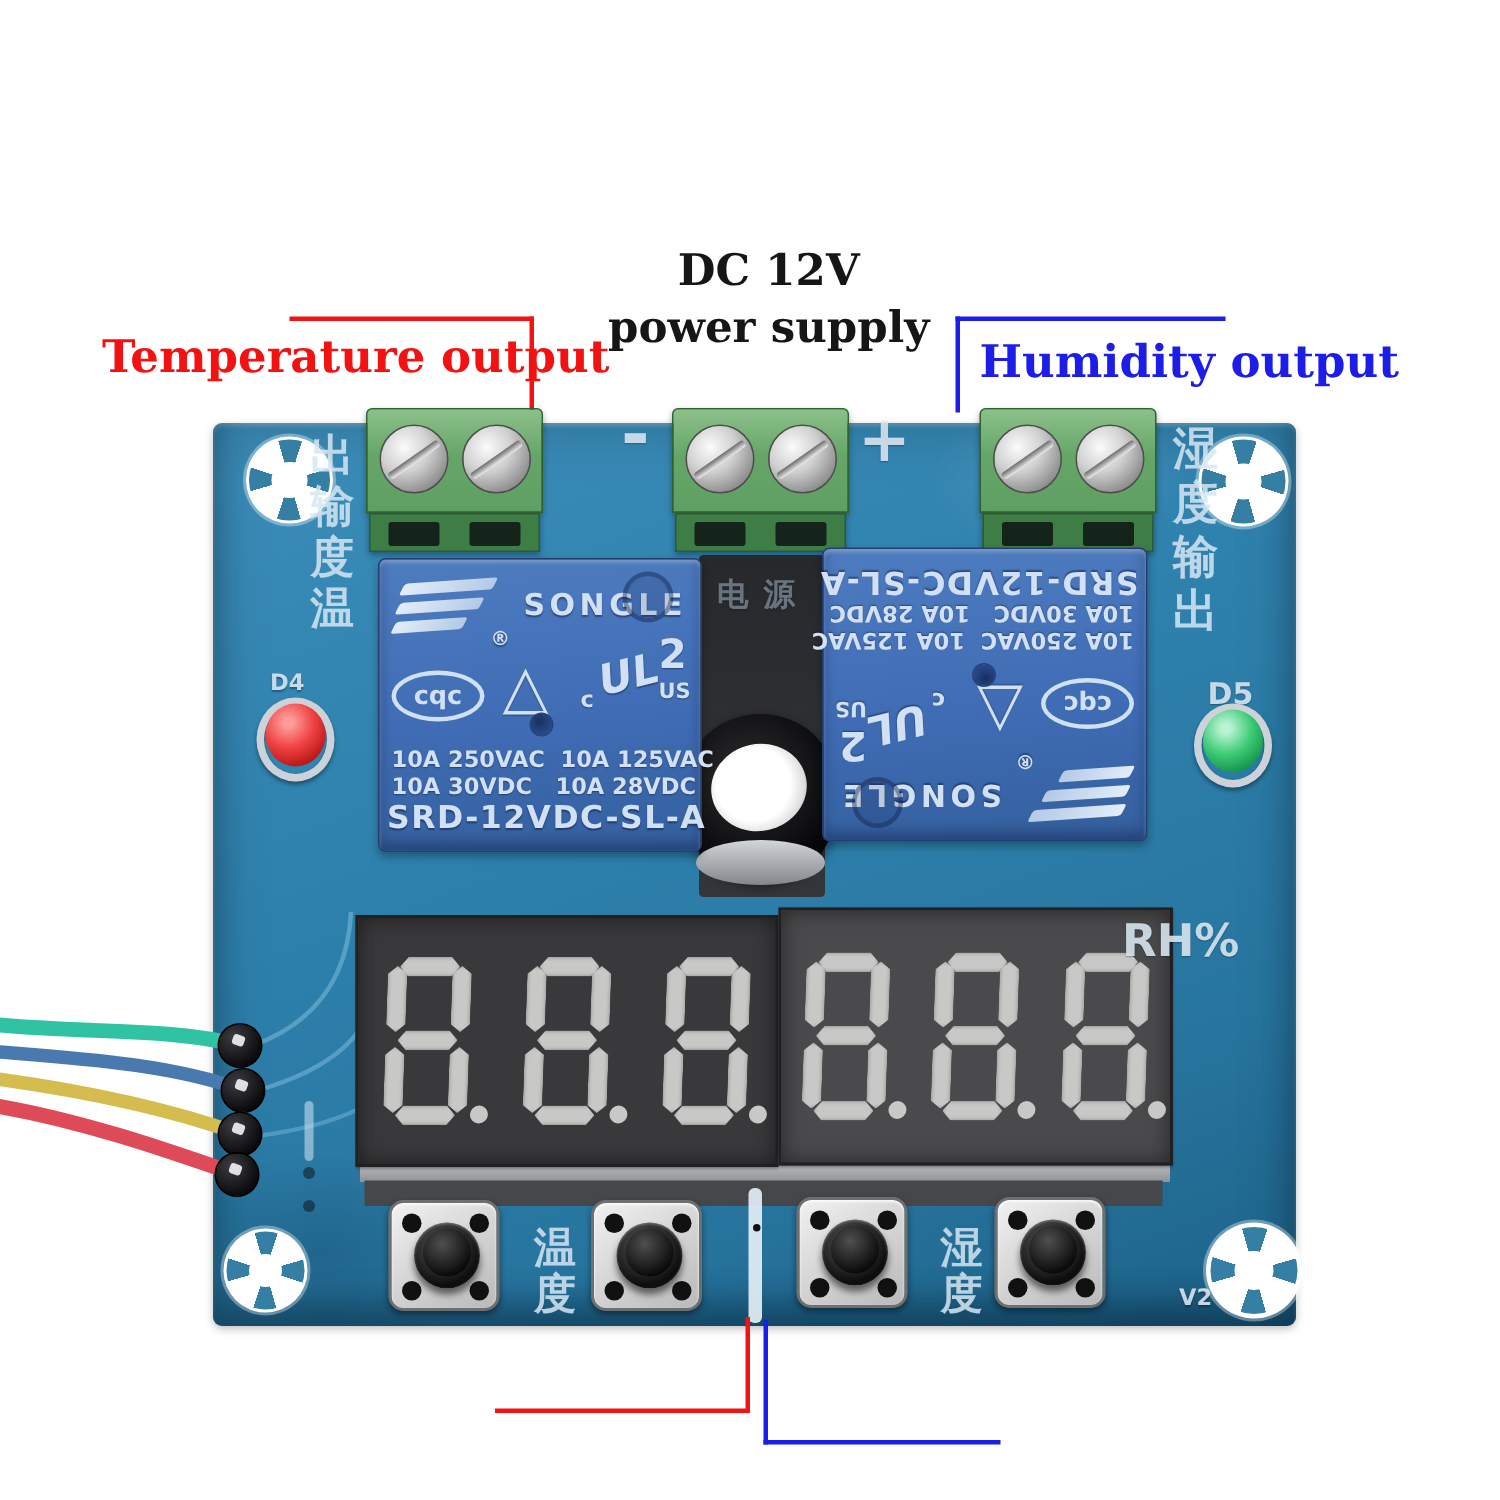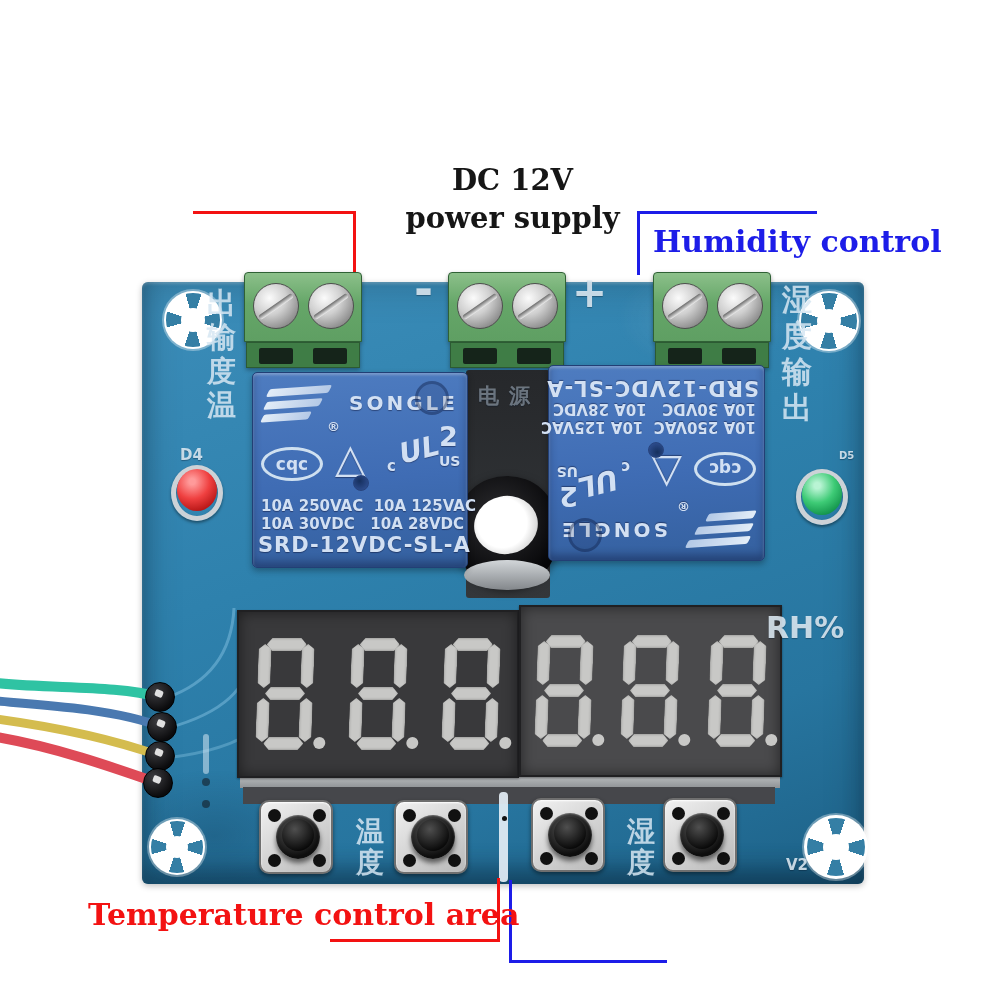--- a/index.html
+++ b/index.html
@@ -116,21 +116,22 @@
   .lead{position:absolute}
 </style>
 </head>
 <body>
 
 <div class="stage">
 
 
   <div class="ann blk" style="left:395px;top:163px;width:235px;text-align:center;font-size:29px">DC 12V</div>
   <div class="ann blk" style="left:395px;top:201px;width:235px;text-align:center;font-size:29px">power supply</div>
-  <div class="ann blu" style="left:653px;top:224px">Humidity control</div>
+  <div class="ann red" style="left:68px;top:221px">Temperature output</div>
+  <div class="ann blu" style="left:653px;top:224px">Humidity output</div>
 
   <div class="lead" style="left:193px;top:211px;width:163px;height:78px;border-top:3px solid var(--annotation-red);border-right:3px solid var(--annotation-red)"></div>
   <div class="lead" style="left:637px;top:211px;width:180px;height:64px;border-top:3px solid var(--annotation-blue);border-left:3px solid var(--annotation-blue)"></div>
 
   <div class="abs pcb"></div>
 
   <svg class="abs" style="left:142px;top:282px" width="722" height="602" viewBox="0 0 722 602">
     <path d="M24,416 C70,400 90,368 92,326" stroke="rgba(140,200,230,.45)" stroke-width="3" fill="none"></path>
     <path d="M26,446 C84,430 104,406 112,372" stroke="rgba(140,200,230,.45)" stroke-width="3" fill="none"></path>
     <path d="M24,476 C92,468 122,448 132,424" stroke="rgba(140,200,230,.38)" stroke-width="3" fill="none"></path>
@@ -248,21 +249,21 @@
       <div class="r-dimple" style="left:100px;top:102px"></div>
       <span class="r-txt" style="left:8px;top:124px;font-size:15px">10A 250VAC  10A 125VAC</span>
       <span class="r-txt" style="left:8px;top:142px;font-size:15px">10A 30VDC   10A 28VDC</span>
       <span class="r-txt" style="left:5px;top:160px;font-size:21px;letter-spacing:1px">SRD-12VDC-SL-A</span>
     </div>
   </div>
 
   <div class="silk" style="left:180px;top:446px;font-size:15px">D4</div>
   <div class="led-ring" style="left:171px;top:465px;width:52px;height:56px"></div>
   <div class="led-dome redled" style="left:177px;top:469px;width:40px;height:42px"></div>
-  <div class="silk" style="left:839px;top:450px;font-size:10px">D5</div>
+  <div class="silk" style="left:805px;top:450px;font-size:20px">D5</div>
   <div class="led-ring" style="left:796px;top:469px;width:52px;height:56px"></div>
   <div class="led-dome greenled" style="left:802px;top:473px;width:40px;height:42px"></div>
 
 
   <div class="abs strip-silver"></div>
   <div class="abs strip-dark"></div>
 
   <div class="display disp-l" style="left:237px;top:610px;width:282px;height:168px">
       <div class="digit">
         <div class="seg sh s-a"></div>
@@ -320,21 +321,21 @@
         <div class="seg sh s-a"></div>
         <div class="seg sv s-b"></div>
         <div class="seg sv s-c"></div>
         <div class="seg sh s-d"></div>
         <div class="seg sv s-e"></div>
         <div class="seg sv s-f"></div>
         <div class="seg sh s-g"></div>
         <div class="dp"></div>
       </div>
     </div>
-  <div class="silk" style="left:766px;top:610px;font-size:30px">RH%</div>
+  <div class="silk" style="left:748px;top:610px;font-size:30px">RH%</div>
 
   <svg class="abs" style="left:0;top:645px" width="200" height="170" viewBox="0 0 200 170">
     <path d="M-4,38 C55,44 115,40 160,52" stroke="#2fc3a3" stroke-width="10" fill="none" stroke-linecap="round"></path>
     <path d="M-4,74 C55,82 112,94 160,111" stroke="#d4bc4e" stroke-width="9" fill="none" stroke-linecap="round"></path>
     <path d="M-4,92 C55,102 112,122 158,138" stroke="#de4a57" stroke-width="10" fill="none" stroke-linecap="round"></path>
     <path d="M-4,56 C45,60 115,64 162,82" stroke="#4a79b0" stroke-width="9" fill="none" stroke-linecap="round"></path>
   </svg>
   <div class="blob" style="left:145px;top:682px"></div>
   <div class="blob" style="left:147px;top:712px"></div>
   <div class="blob" style="left:145px;top:741px"></div>
@@ -385,15 +386,14 @@
     <span>湿</span>
     <span>度</span>
   </div>
   <div class="abs divider"></div>
   <div class="abs div-dot"></div>
 
   <div class="silk" style="left:786px;top:856px;font-size:15px">V2</div>
 
   <div class="lead" style="left:330px;top:878px;width:170px;height:64px;border-bottom:3px solid var(--annotation-red);border-right:3px solid var(--annotation-red)"></div>
   <div class="lead" style="left:509px;top:880px;width:158px;height:83px;border-left:3px solid var(--annotation-blue);border-bottom:3px solid var(--annotation-blue)"></div>
-  <div class="ann red" style="left:88px;top:897px">Temperature control area</div>
 
 </div>
 
 </body></html>

